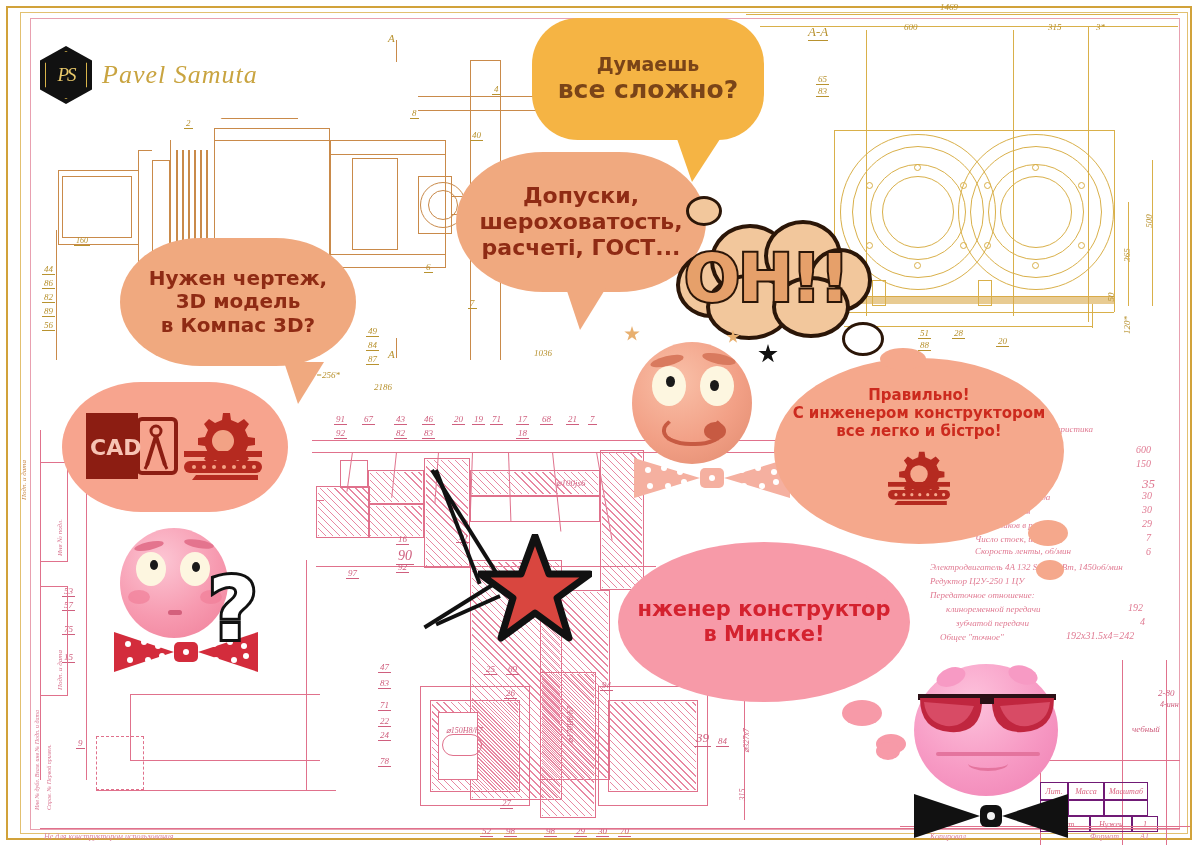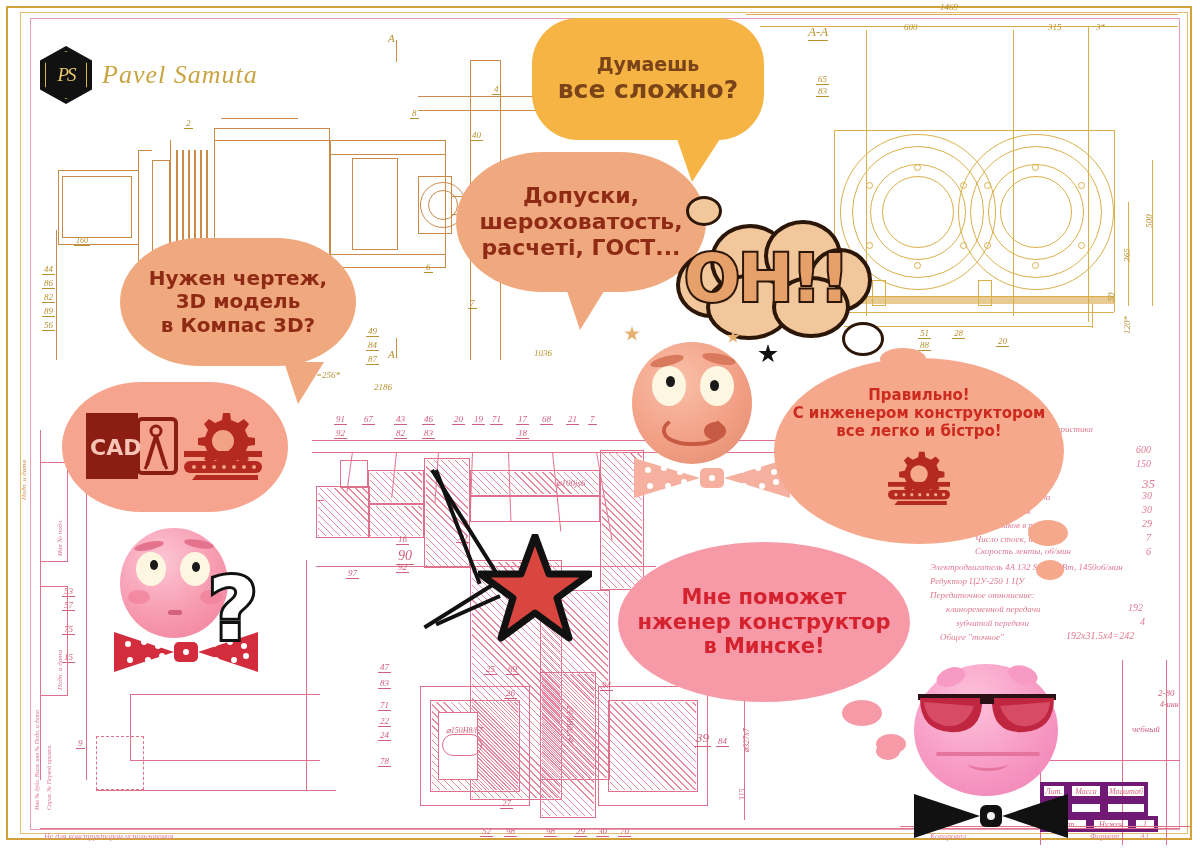--- a/index.html
+++ b/index.html
@@ -83,21 +83,21 @@
 
   
   .spec{position:absolute;font-family:"Liberation Serif",serif;font-style:italic;color:#e07a92;white-space:nowrap;}
   .specv{position:absolute;font-family:"Liberation Serif",serif;font-style:italic;color:#e07a92;white-space:nowrap;}
 
   .vert{position:absolute;transform-origin:left top;font-family:"Liberation Serif",serif;font-style:italic;
         color:#d9738f;white-space:nowrap;}
 
   .footer-note{position:absolute;font-family:"Liberation Serif",serif;font-style:italic;color:#dc86a0;font-size:8px;}
 
-  .tb-cell{position:absolute;border:4px solid #701a75;box-sizing:border-box;font-family:"Liberation Serif",serif;
+  .tb-cell{position:absolute;border:1px solid #701a75;box-sizing:border-box;font-family:"Liberation Serif",serif;
            font-style:italic;color:#d9627f;display:flex;align-items:center;justify-content:center;font-size:8px;}
 </style>
 </head>
 <body>
 
 <div id="stage">
 
   <div class="frame-outer"></div>
   <div class="frame-inner"></div>
   <div class="frame-pink"></div>
@@ -589,21 +589,20 @@
     <svg width="114" height="108" viewBox="0 0 114 108">
       <polygon points="57,2 71,40 112,40 79,64 91,104 57,79 23,104 35,64 2,40 43,40" fill="#d9463f" stroke="#111" stroke-width="7" stroke-linejoin="round"></polygon>
     </svg>
   </div>
   <div class="lnv" style="left:430px;top:470px;height:120px;width:4px;background:#111;transform:rotate(-32deg);transform-origin:top;"></div>
   <div class="lnv" style="left:434px;top:470px;height:122px;width:4px;background:#111;transform:rotate(-21deg);transform-origin:top;"></div>
   <div class="lnv" style="left:492px;top:584px;height:82px;width:4px;background:#111;transform:rotate(58deg);transform-origin:top;"></div>
   <div class="lnv" style="left:498px;top:596px;height:70px;width:4px;background:#111;transform:rotate(66deg);transform-origin:top;"></div>
 
   <div class="bubble b-pink" style="left:618px;top:542px;width:292px;height:160px;">
-    <div class="txt" style="font-size:21px;">Мне поможет</div>
     <div class="txt" style="font-size:21px;white-space:nowrap;">нженер конструктор</div>
     <div class="txt" style="font-size:21px;">в Минске!</div>
   </div>
   <div style="position:absolute;left:842px;top:700px;width:40px;height:26px;background:#f79aa8;border-radius:50%;"></div>
   <div style="position:absolute;left:876px;top:734px;width:30px;height:20px;background:#f79aa8;border-radius:50%;"></div>
   <div style="position:absolute;left:866px;top:586px;width:22px;height:16px;background:#f79aa8;border-radius:50%;"></div>
 
   <div style="position:absolute;left:890px;top:664px;width:210px;height:172px;">
     <div class="face" style="left:24px;top:0px;width:144px;height:132px;
          background:radial-gradient(circle at 40% 28%, #fdc2dc 0%, #f79ac4 55%, #ef7fb2 100%);"></div>

